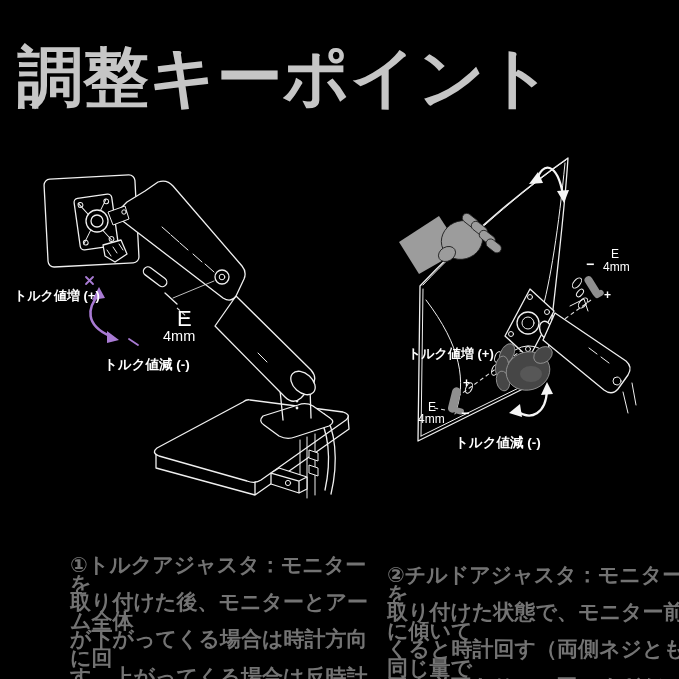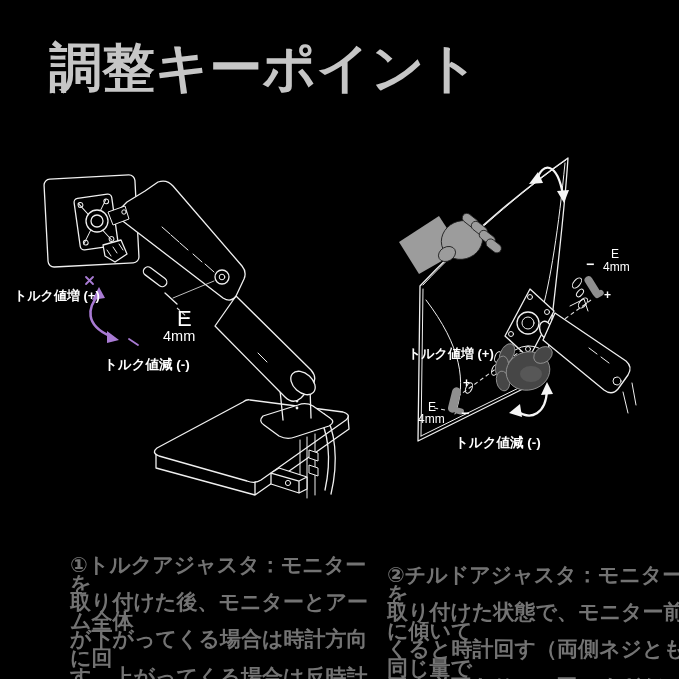--- a/index.html
+++ b/index.html
@@ -1,18 +1,18 @@
 <!DOCTYPE html>
 <html><head>
 <meta charset="utf-8">
 <style>
   html,body{margin:0;padding:0;background:#000;}
   .stage{position:relative;width:679px;height:679px;background:#000;overflow:hidden;
          font-family:"Liberation Sans","DejaVu Sans",sans-serif;}
-  .title{position:absolute;left:49px;top:33px;font-size:53px;font-weight:600;
+  .title{position:absolute;left:17px;top:33px;font-size:66px;font-weight:600;
          color:#c6c6c6;letter-spacing:0;white-space:nowrap;}
   svg{position:absolute;}
   .lbl{position:absolute;color:#fff;font-weight:700;white-space:nowrap;}
   .lbl.light{font-weight:400;}
   .steps p{position:absolute;margin:10px;color:#737373;font-size:21px;font-weight:700;
            line-height:18.6px;white-space:pre-line;}
   
   .ln{fill:none;stroke:#efefef;stroke-width:1.3;stroke-linecap:round;stroke-linejoin:round;}
   .lnf{fill:#000;stroke:#efefef;stroke-width:1.3;stroke-linejoin:round;}
   .t{stroke-width:1;}

